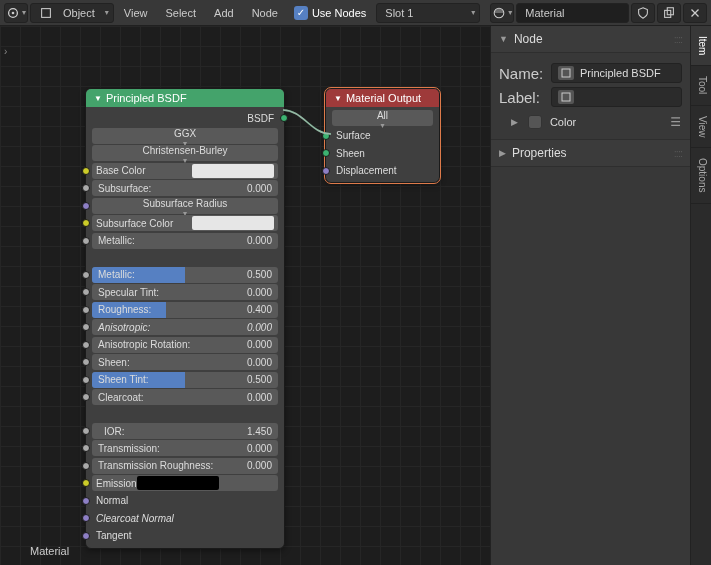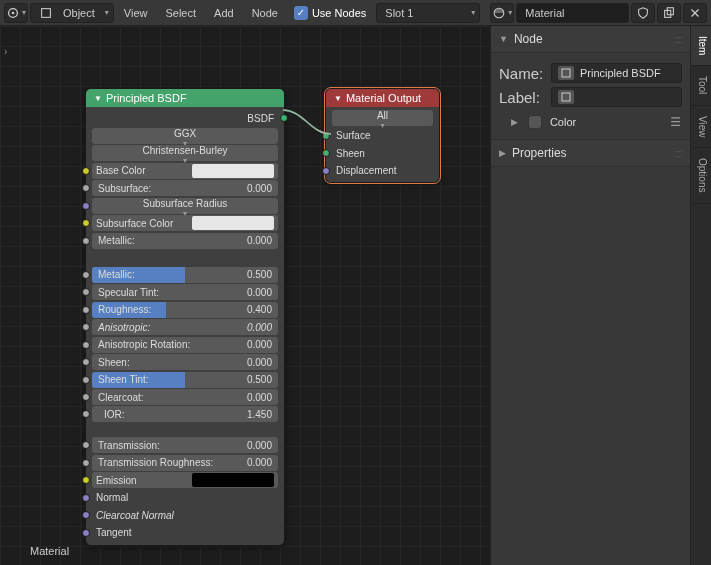--- a/index.html
+++ b/index.html
@@ -256,29 +256,29 @@
             </div>
           </div>
           <div style="position: relative; margin-bottom: 1.5px;">
             <span class="sock in grey"></span>
             <div class="row-slider" style="">
               <span class="fill" style="width:50%"></span>
               <span>Sheen Tint:</span>
               <span>0.500</span>
             </div>
           </div>
+          <div style="position: relative; margin-bottom: 18px;">
+            <span class="sock in grey"></span>
+            <div class="row-slider" style="">
+              <span class="fill" style="width:0%"></span>
+              <span>Clearcoat:</span>
+              <span>0.000</span>
+            </div>
+          </div>
           <div style="position: relative; margin-bottom: 1px;">
-            <span class="sock in grey"></span>
-            <div class="row-slider" style="">
-              <span class="fill" style="width:0%"></span>
-              <span>Clearcoat:</span>
-              <span>0.000</span>
-            </div>
-          </div>
-          <div style="position: relative; margin-bottom: 15px;">
             <span class="sock in grey"></span>
             <div class="row-slider" style="padding-left:12px;">
               <span class="fill" style="width:0%"></span>
               <span>IOR:</span>
               <span>1.450</span>
             </div>
           </div>
           <div style="position: relative; margin-bottom: 1.5px;">
             <span class="sock in grey"></span>
             <div class="row-slider" style="">
@@ -290,21 +290,21 @@
           <div style="position: relative; margin-bottom: 1.5px;">
             <span class="sock in grey"></span>
             <div class="row-slider" style="">
               <span class="fill" style="width:0%"></span>
               <span>Transmission Roughness:</span>
               <span>0.000</span>
             </div>
           </div>
           <div style="position: relative; margin-bottom: 1.5px;">
             <span class="sock in yellow"></span>
-            <div class="row bg" style="justify-content:space-between">
+            <div class="row bg" style="justify-content:flex-start">
               <span>Emission</span>
               <span class="swatch black"></span>
             </div>
           </div>
           <div style="position: relative; margin-bottom: 1.5px;">
             <span class="sock in purple"></span>
             <div class="row">
               <span>Normal</span>
             </div>
           </div>

